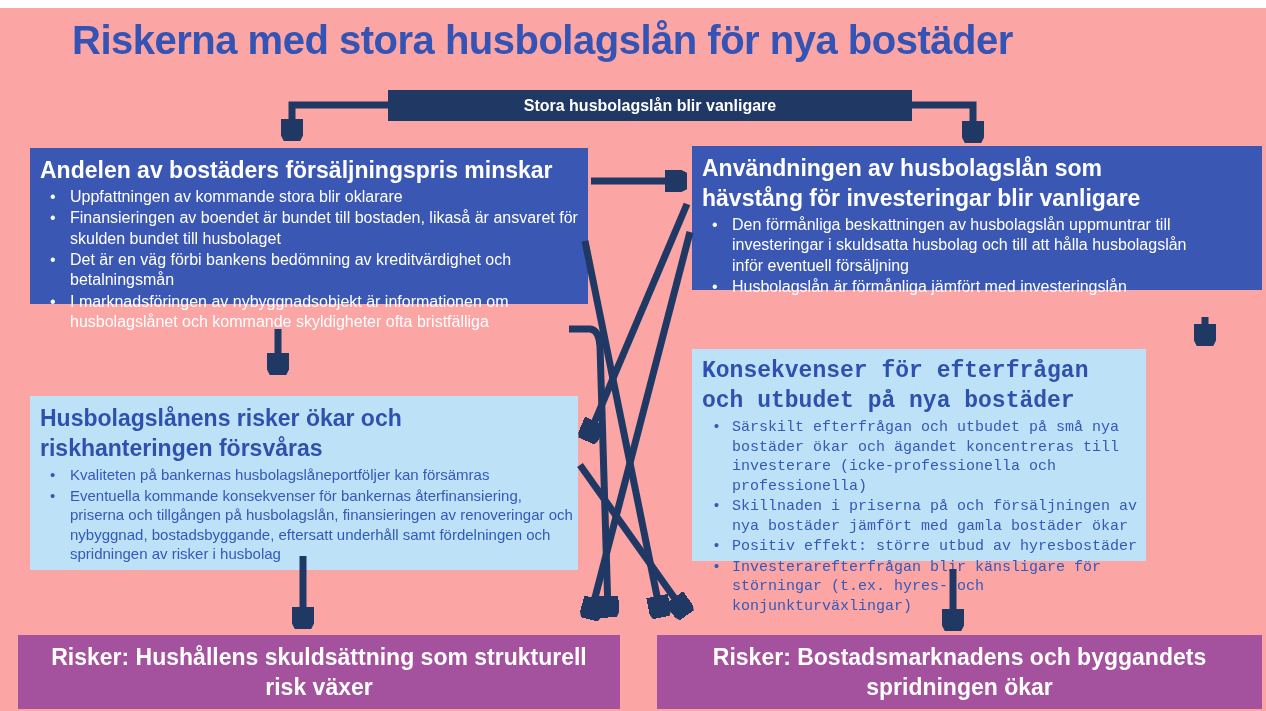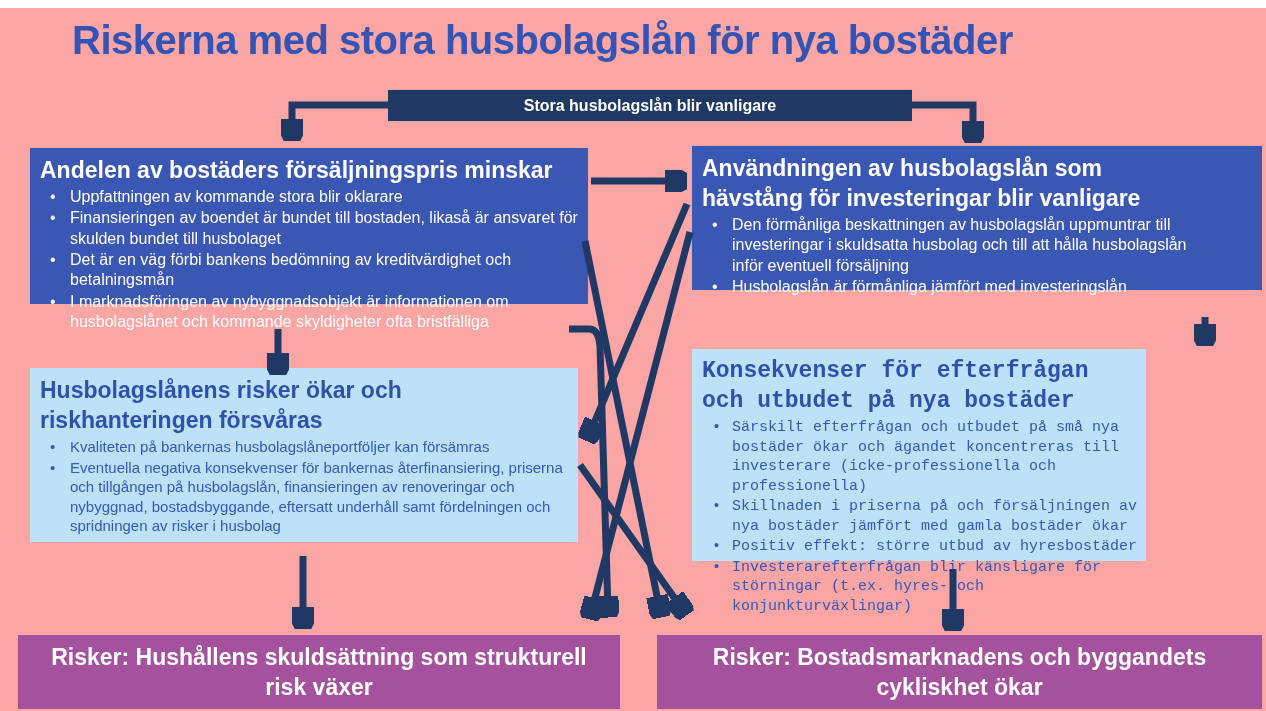--- a/index.html
+++ b/index.html
@@ -68,43 +68,43 @@
   </div>
 
   <div class="box box-blue" style="left:692px;top:138px;width:570px;height:144px;">
     <h2 class="h-narrow">Användningen av husbolagslån som hävstång för investeringar blir vanligare</h2>
     <ul class="bullets b-leverage">
       <li>Den förmånliga beskattningen av husbolagslån uppmuntrar till investeringar i skuldsatta husbolag och till att hålla husbolagslån inför eventuell försäljning</li>
       <li>Husbolagslån är förmånliga jämfört med investeringslån</li>
     </ul>
   </div>
 
-  <div class="box box-light" style="left:30px;top:360px;width:548px;height:174px;">
+  <div class="box box-light" style="left:30px;top:388px;width:548px;height:174px;">
     <h2 class="h-narrow">Husbolagslånens risker ökar och riskhanteringen försvåras</h2>
     <ul class="bullets">
       <li>Kvaliteten på bankernas husbolagslåneportföljer kan försämras</li>
-      <li>Eventuella negativa konsekvenser för bankernas återfinansiering, priserna och tillgången på husbolagslån, finansieringen av renoveringar och nybyggnad, bostadsbyggande, eftersatt underhåll samt fördelningen och spridningen av risker i husbolag</li>
+      <li>Eventuella kommande konsekvenser för bankernas återfinansiering, priserna och tillgången på husbolagslån, finansieringen av renoveringar och nybyggnad, bostadsbyggande, eftersatt underhåll samt fördelningen och spridningen av risker i husbolag</li>
     </ul>
   </div>
 
   <div class="box box-light" style="left:692px;top:341px;width:454px;height:212px;font-family:Liberation Mono, monospace;">
     <h2 class="h-narrow">Konsekvenser för efterfrågan och utbudet på nya bostäder</h2>
     <ul class="bullets">
       <li>Särskilt efterfrågan och utbudet på små nya bostäder ökar och ägandet koncentreras till investerare (icke-professionella och professionella)</li>
       <li>Skillnaden i priserna på och försäljningen av nya bostäder jämfört med gamla bostäder ökar</li>
       <li>Positiv effekt: större utbud av hyresbostäder</li>
       <li>Investerarefterfrågan blir känsligare för störningar (t.ex. hyres- och konjunkturväxlingar)</li>
     </ul>
   </div>
 
   <div class="banner-risk" style="left:18px;width:602px;">
     <span class="inner">Risker: Hushållens skuldsättning som strukturell risk växer</span>
   </div>
   <div class="banner-risk" style="left:657px;width:605px;">
-    <span class="inner w-narrow">Risker: Bostadsmarknadens och byggandets cykliskhet ökar</span>
+    <span class="inner w-narrow">Risker: Bostadsmarknadens och byggandets spridningen ökar</span>
   </div>
 
   <svg class="connectors" width="1266" height="711" viewBox="0 0 1266 711">
     <defs>
       <marker id="ah" viewBox="0 0 10 10" refX="7" refY="5" markerWidth="3.1" markerHeight="3.1" orient="auto-start-reverse">
         <path d="M0 0 L10 5 L0 10 z" stroke="none" fill="#1F3864"></path>
       </marker>
     </defs>
     <path d="M 390 97 H 292 V 126" marker-end="url(#ah)"></path>
     <path d="M 910 97 H 973 V 128" marker-end="url(#ah)"></path>

